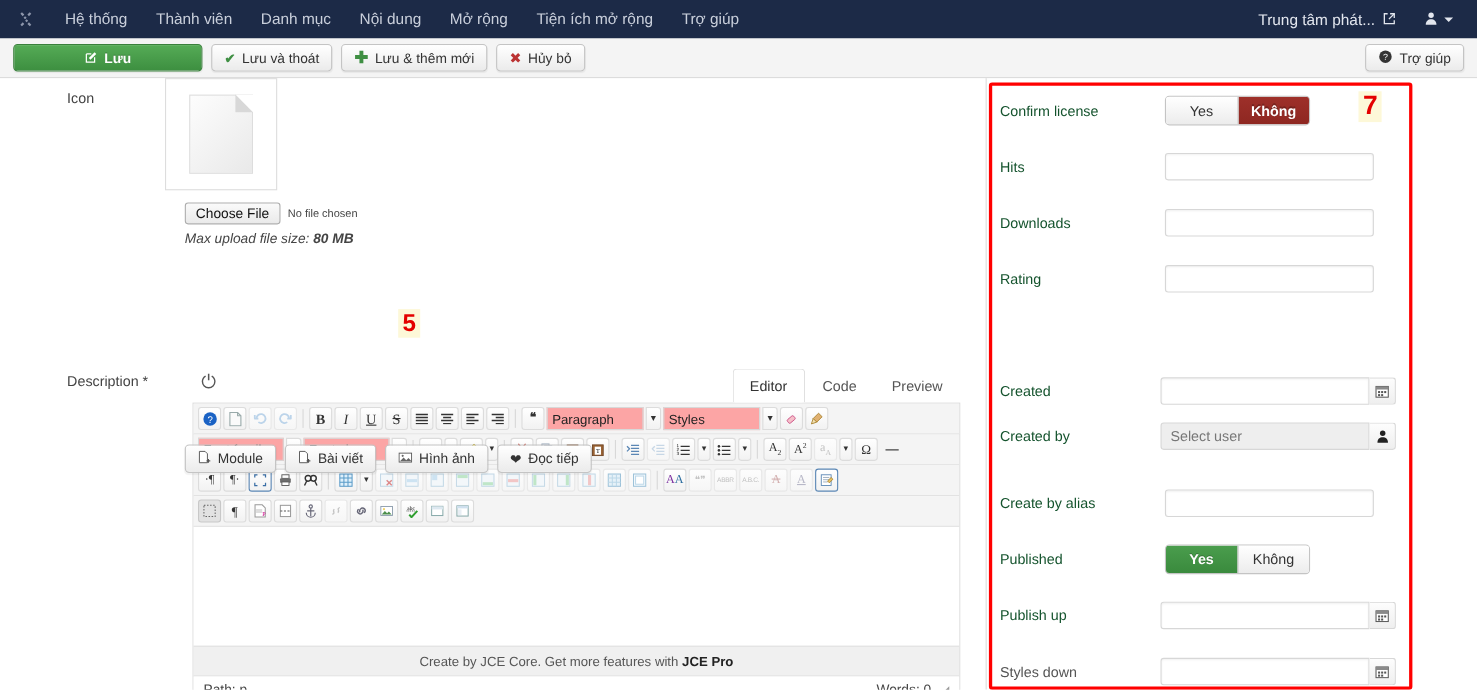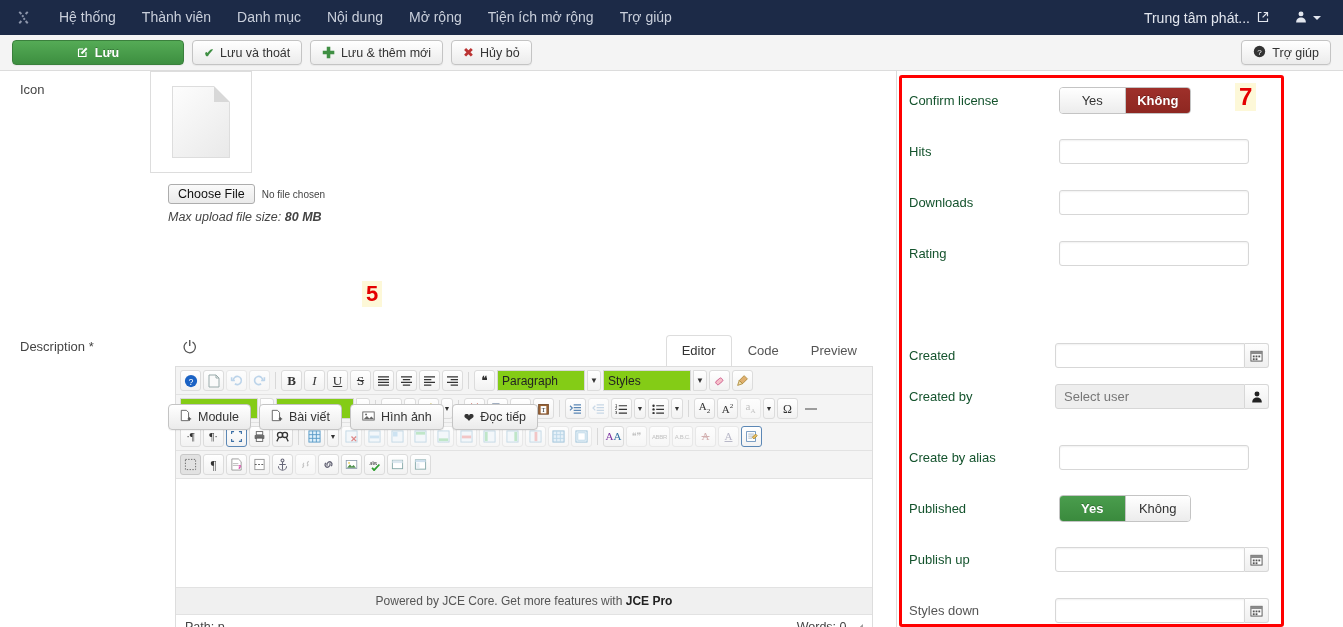--- a/index.html
+++ b/index.html
@@ -47,21 +47,21 @@
   .ic.plus{ color:#3f8f43; font-weight:bold; font-size:15px;}
   .ic.cancel{ color:#b33; font-size:13px;}
   .ic.help{ color:#333; font-size:13px;}
   #subbar .grow{ flex:1;}
 
   
   #content{ position:relative; height:556px; }
   #leftcol{ position:absolute; left:0; top:0; width:890px; height:556px; }
   #rightcol{ position:absolute; left:896px; top:0; width:447px; height:556px; border-left:1px solid #dcdcdc;}
 
-  .field-label{ color:#444; font-size:13px;}
+  .field-label{ color:#444; font-size:13px;margin-left:41px;}
 
   
   #iconrow{ position:absolute; left:20px; top:11px; }
   #iconthumb{
     position:absolute; left:150px; top:0px; width:102px; height:102px;
     border:1px solid #ddd; background:#fff; display:flex; align-items:center; justify-content:center;
   }
   .docglyph{ width:58px; height:72px; position:relative;
     background:linear-gradient(135deg,#fdfdfd,#e9e9e9); border:1px solid #ddd;}
   .docglyph:after{ content:""; position:absolute; right:-1px; top:-1px;
@@ -96,21 +96,21 @@
     width:21px; height:21px; border:1px solid #dcdcdc; border-radius:3px;
     background:linear-gradient(#fff,#f2f2f2);
     display:flex; align-items:center; justify-content:center;
     font-size:11.5px; color:#333; cursor:pointer; line-height:1; overflow:hidden;
   }
   .tbtn.flat{ border-color:transparent; background:transparent;}
   .tbtn.on{ background:#e2e2e2; border-color:#c8c8c8;}
   .tbtn.dim{ color:#c2c2c2; background:linear-gradient(#fdfdfd,#f6f6f6); border-color:#e8e8e8;}
   .sep{ width:1px; height:17px; background:#d8d8d8; margin:0 3px;}
   .tsel{
-    height:21px; min-width:88px; border:1px solid #d8d8d8; background:#84cc16;
+    height:21px; min-width:88px; border:1px solid #d8d8d8; background:#fca5a5;
     display:flex; align-items:center; padding:0 4px; font-size:12px; color:#222;
   }
   .tarrow{ width:14px; height:21px; border:1px solid #dcdcdc; border-radius:0 3px 3px 0;
     background:linear-gradient(#fff,#f2f2f2); display:flex; align-items:center; justify-content:center;
     font-size:8px; color:#333; cursor:pointer;}
   .minisplit{ width:12px; height:21px; border:1px solid #dcdcdc; border-radius:3px;
     background:linear-gradient(#fff,#f2f2f2); display:flex;align-items:center;justify-content:center;
     font-size:7px;color:#333;cursor:pointer;}
   #editor-canvas{ height:108px; background:#fff;}
   #editor-branding{
@@ -657,21 +657,21 @@
                 <rect x="1.5" y="2" width="11" height="10" fill="#fff" stroke="#8aa"></rect>
                 <rect x="1.5" y="2" width="11" height="2.5" fill="#cfe0ee"></rect>
                 <rect x="2.5" y="5.5" width="3.5" height="5.5" fill="#e8eef4"></rect>
               </svg>
             </div>
         </div>
 
         <div id="editor-canvas"></div>
 
         <div id="editor-branding">
-          <span>Powered by JCE Core. Get more features with </span><b>JCE Pro</b>
+          <span>Create by JCE Core. Get more features with </span><b>JCE Pro</b>
         </div>
 
         <div id="editor-status">
           <div>
             <span>Path:</span>
             <span>p</span>
           </div>
           <div style="display:flex;align-items:center;">
             <span>Words: 0</span>
             <span class="resize">◢</span>

